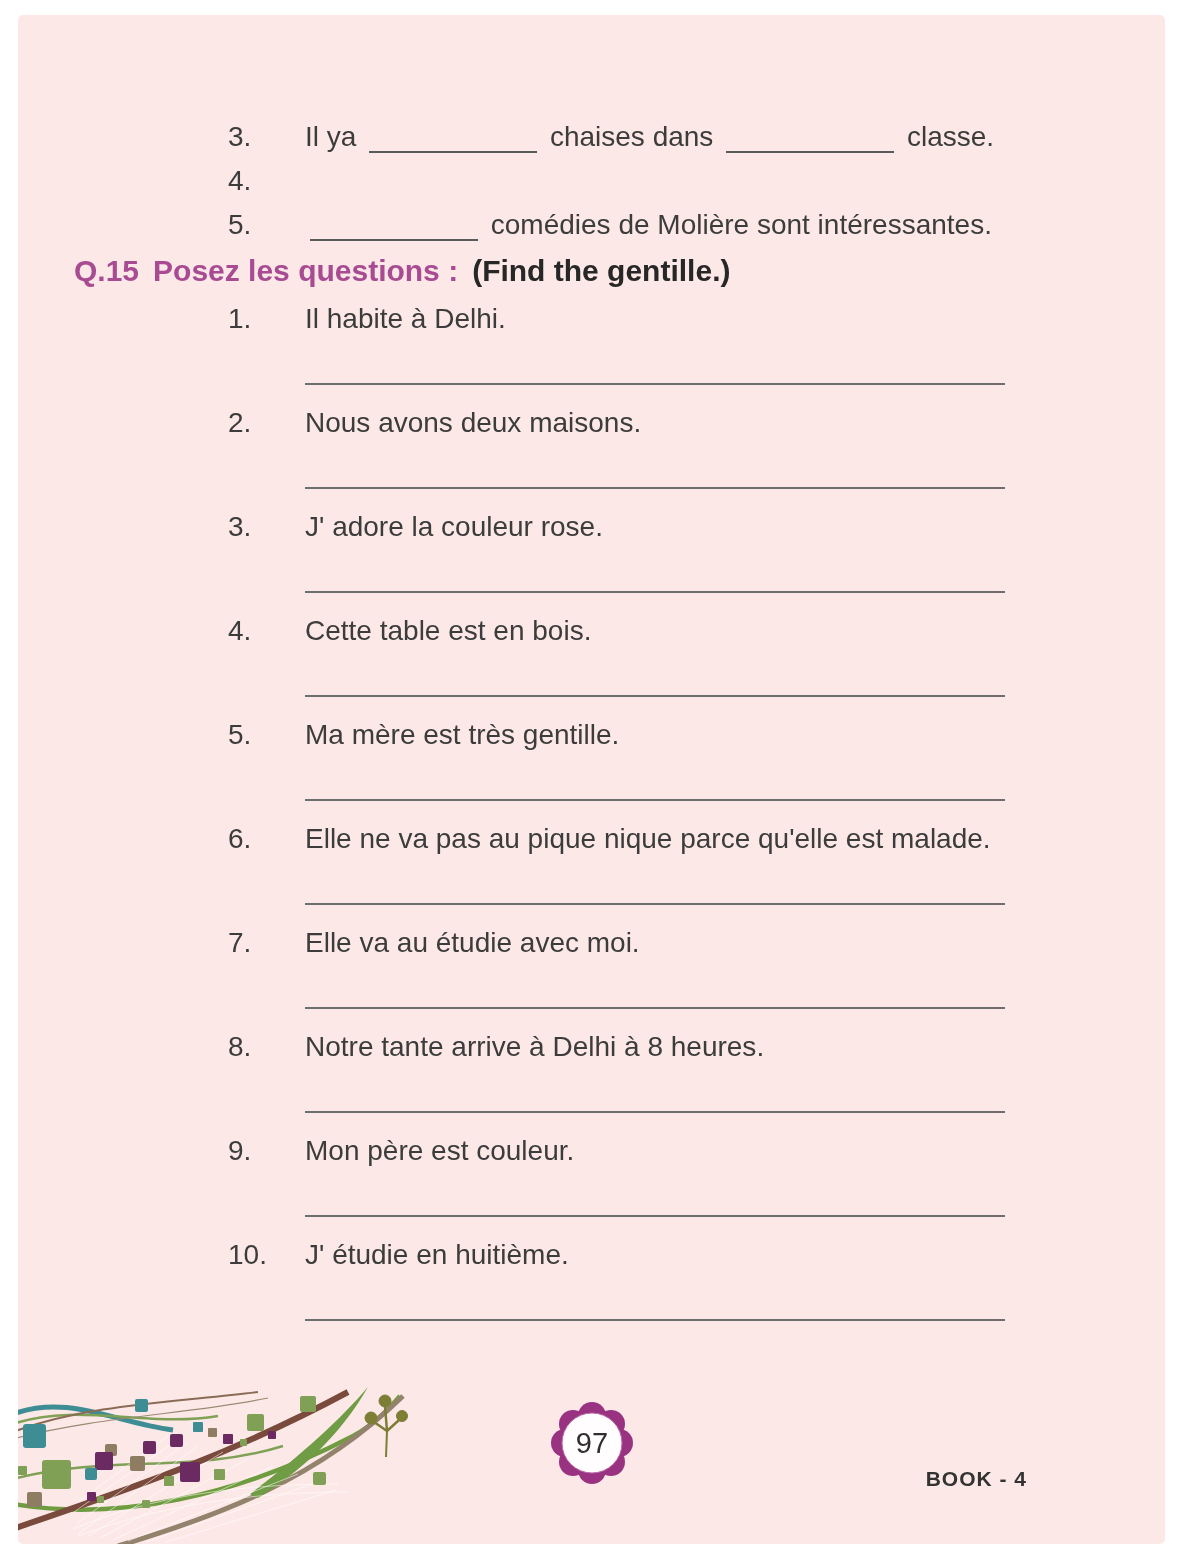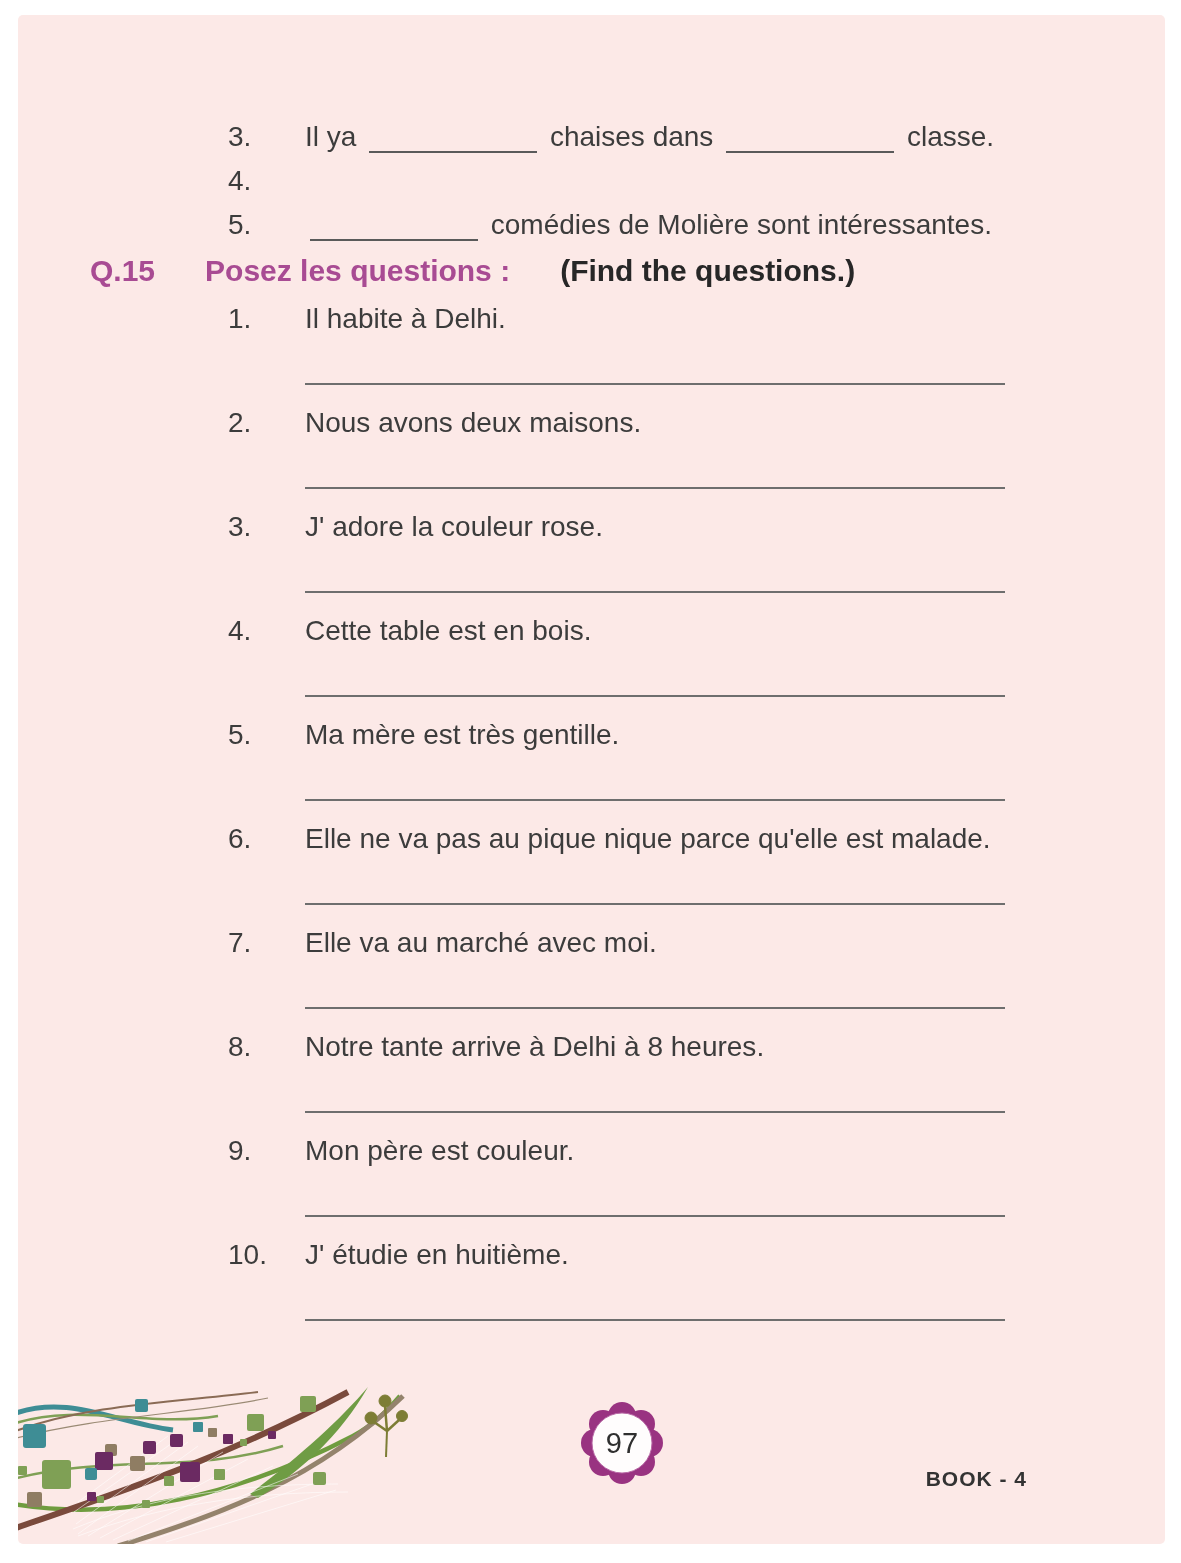--- a/index.html
+++ b/index.html
@@ -21,35 +21,35 @@
   .blank{
     display:inline-block;width:168px;height:2px;background:#5a5a5a;
     vertical-align:-7px;margin:0 5px;
   }
   .uline{
     text-decoration-thickness:2px;
     text-underline-offset:6px;
   }
   
   .heading{
-    display:flex;align-items:baseline;padding-left:72px;margin-top:2px;
-    font-size:30px;font-weight:bold;line-height:44px;white-space:nowrap;gap:36px;
+    display:flex;align-items:baseline;padding-left:56px;margin-top:2px;
+    font-size:30px;font-weight:bold;line-height:44px;white-space:nowrap;
   }
   .heading .q-label,.heading .title-fr{color:#a84b93;}
   .heading .q-label{margin-right:14px;}
   .heading .title-en{color:#272727;margin-left:14px;}
   
   .q-list{margin-top:4px;}
   .q-item{margin-bottom:16px;}
   .answer-line{
     margin-left:287px;width:700px;height:0;
     border-bottom:2px solid #6e6e6e;margin-top:42px;
   }
   
-  .badge{position:absolute;left:560px;top:1383px;width:88px;height:90px;}
+  .badge{position:absolute;left:530px;top:1383px;width:88px;height:90px;}
   .badge-num{
     position:absolute;left:0;top:0;width:88px;height:90px;
     display:flex;align-items:center;justify-content:center;
     font-size:29px;color:#2f2f2f;
   }
   .book-label{
     position:absolute;right:138px;top:1452px;
     font-size:21px;font-weight:bold;letter-spacing:1px;color:#333333;
   }
   .flourish{position:absolute;left:0;bottom:0;width:440px;height:160px;}
@@ -73,21 +73,21 @@
 
   <div class="row">
     <span class="num">5.</span>
     <span class="txt"><span class="blank"></span><span> comédies de Molière sont intéressantes.</span></span>
   </div>
 </div>
 
     <div class="heading">
       <span class="q-label">Q.15</span>
       <span class="title-fr">Posez les questions :</span>
-      <span class="title-en">(Find the questions.)</span>
+      <span class="title-en">(Find the gentille.)</span>
     </div>
 
     <div class="q-list">
   <div class="q-item">
     <div class="row">
       <span class="num">1.</span>
       <span class="txt"><span>Il habite </span><span class="uline">à Delhi</span><span>.</span></span>
     </div>
     <div class="answer-line"></div>
   </div>
@@ -128,21 +128,21 @@
     <div class="row">
       <span class="num">6.</span>
       <span class="txt"><span>Elle ne va pas au pique nique </span><span class="uline">parce qu'elle est malade</span><span>.</span></span>
     </div>
     <div class="answer-line"></div>
   </div>
 
   <div class="q-item">
     <div class="row">
       <span class="num">7.</span>
-      <span class="txt"><span>Elle va </span><span class="uline">au marché</span><span> avec moi.</span></span>
+      <span class="txt"><span>Elle va </span><span class="uline">au étudie</span><span> avec moi.</span></span>
     </div>
     <div class="answer-line"></div>
   </div>
 
   <div class="q-item">
     <div class="row">
       <span class="num">8.</span>
       <span class="txt"><span>Notre tante arrive à Delhi </span><span class="uline">à 8 heures</span><span>.</span></span>
     </div>
     <div class="answer-line"></div>

